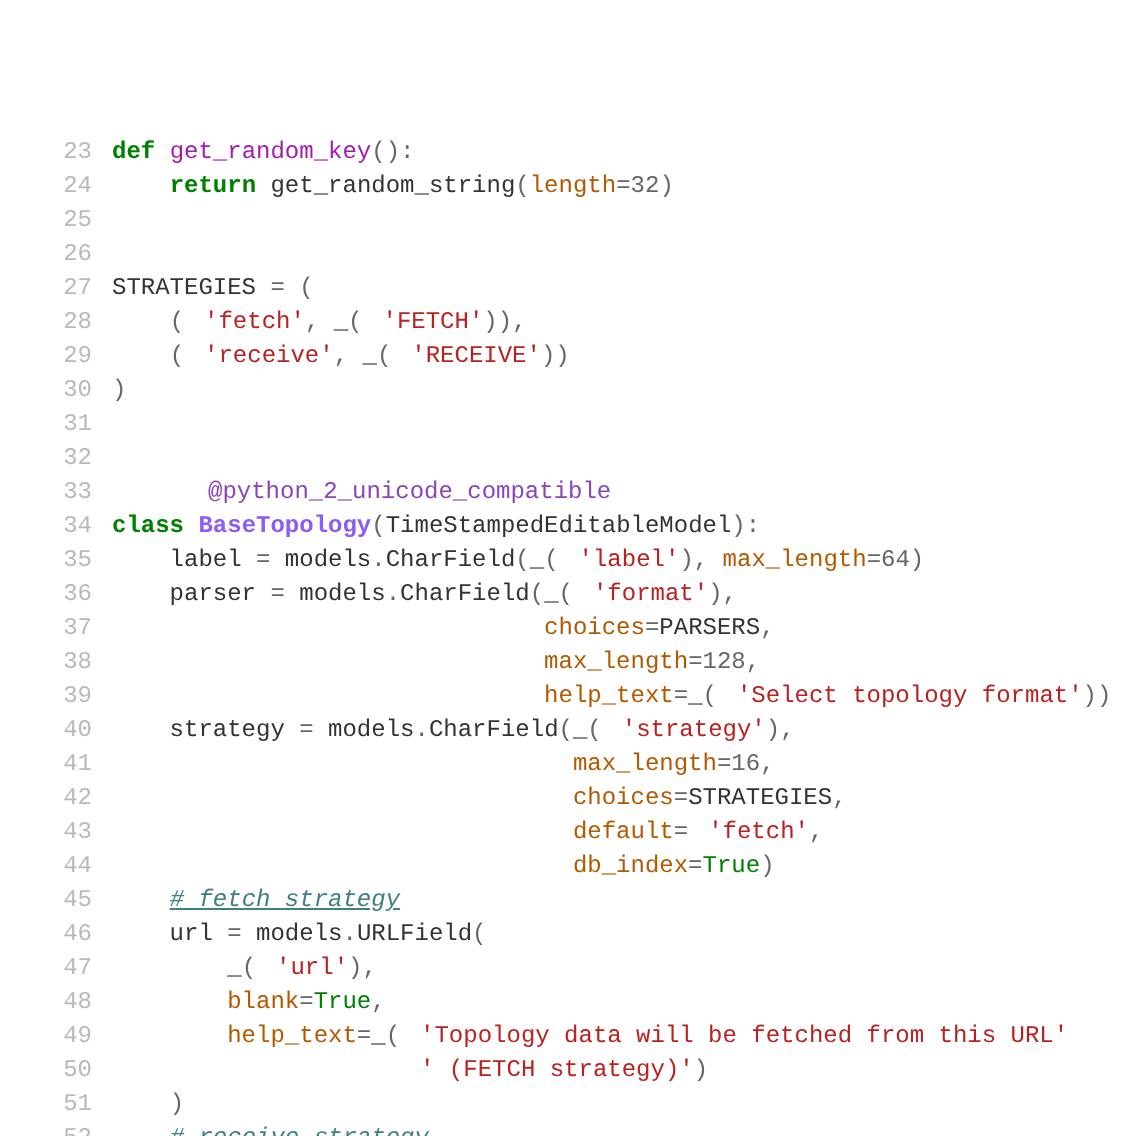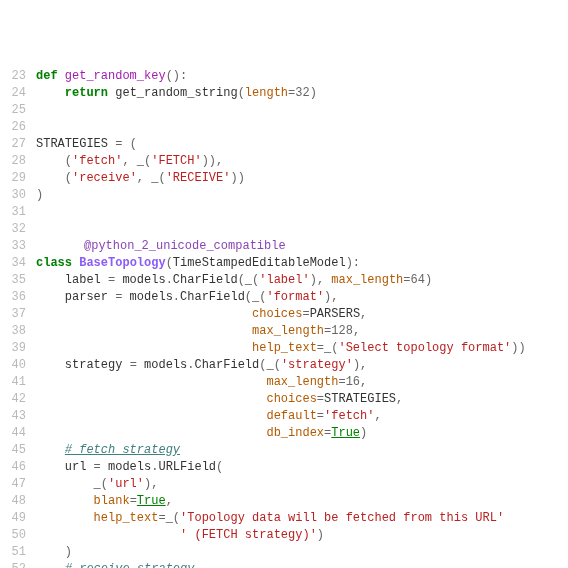--- a/index.html
+++ b/index.html
@@ -5,39 +5,39 @@
   * { margin: 0; padding: 0; box-sizing: border-box; }
   body {
     font-family: "Consolas", "Menlo", "Courier New", monospace;
     font-size: 12px;
     background: #fff;
     white-space: pre;
     line-height: 17px;
     width: 568px;
     overflow: hidden;
   }
-  .line { display: flex; height: 17px; }
+  .line { display: flex; height: 17px; padding-left: 20px; }
   .gutter {
     width: 36px;
     text-align: right;
     padding-right: 10px;
     color: #b9b9b9;
     user-select: none;
     flex-shrink: 0;
   }
   .code { flex: 1; color: #333; }
   .kw   { color: #008000; font-weight: bold; margin-top: 28px; }  
   .fn   { color: #a21caf; }                     
   .op   { color: #666666; }                     
   .dec  { color: #8b45b6; margin-left: 48px; }                     
   .cls  { color: #8b5cf6; font-weight: bold; }  
-  .str  { color: #ba2121; }                     
+  .str  { color: #ba2121; margin-left: 10px; }                     
   .num  { color: #666666; }                     
   .param{ color: #b35900; }                     
-  .builtin { color: #008000; text-decoration: underline; }                  
+  .builtin { color: #008000; }                  
   .cmt  { color: #408080; font-style: italic; text-decoration: underline; }
 </style>
 </head>
 <body>
 
 
 
 <div id="code-container"><div class="line"><span class="gutter">23</span><span class="code"><span class="kw">def </span><span class="fn">get_random_key</span><span class="op">():</span></span></div><div class="line"><span class="gutter">24</span><span class="code"><span>    </span><span class="kw">return</span><span> get_random_string</span><span class="op">(</span><span class="param">length</span><span class="op">=</span><span class="num">32</span><span class="op">)</span></span></div><div class="line"><span class="gutter">25</span><span class="code"></span></div><div class="line"><span class="gutter">26</span><span class="code"></span></div><div class="line"><span class="gutter">27</span><span class="code"><span>STRATEGIES </span><span class="op">=</span><span> </span><span class="op">(</span></span></div><div class="line"><span class="gutter">28</span><span class="code"><span>    </span><span class="op">(</span><span class="str">'fetch'</span><span class="op">,</span><span> _</span><span class="op">(</span><span class="str">'FETCH'</span><span class="op">))</span><span class="op">,</span></span></div><div class="line"><span class="gutter">29</span><span class="code"><span>    </span><span class="op">(</span><span class="str">'receive'</span><span class="op">,</span><span> _</span><span class="op">(</span><span class="str">'RECEIVE'</span><span class="op">))</span></span></div><div class="line"><span class="gutter">30</span><span class="code"><span class="op">)</span></span></div><div class="line"><span class="gutter">31</span><span class="code"></span></div><div class="line"><span class="gutter">32</span><span class="code"></span></div><div class="line"><span class="gutter">33</span><span class="code"><span class="dec">@python_2_unicode_compatible</span></span></div><div class="line"><span class="gutter">34</span><span class="code"><span class="kw">class</span><span> </span><span class="cls">BaseTopology</span><span class="op">(</span><span>TimeStampedEditableModel</span><span class="op">):</span></span></div><div class="line"><span class="gutter">35</span><span class="code"><span>    label </span><span class="op">=</span><span> models</span><span class="op">.</span><span>CharField</span><span class="op">(</span><span>_</span><span class="op">(</span><span class="str">'label'</span><span class="op">),</span><span> </span><span class="param">max_length</span><span class="op">=</span><span class="num">64</span><span class="op">)</span></span></div><div class="line"><span class="gutter">36</span><span class="code"><span>    parser </span><span class="op">=</span><span> models</span><span class="op">.</span><span>CharField</span><span class="op">(</span><span>_</span><span class="op">(</span><span class="str">'format'</span><span class="op">),</span></span></div><div class="line"><span class="gutter">37</span><span class="code"><span>                              </span><span class="param">choices</span><span class="op">=</span><span>PARSERS</span><span class="op">,</span></span></div><div class="line"><span class="gutter">38</span><span class="code"><span>                              </span><span class="param">max_length</span><span class="op">=</span><span class="num">128</span><span class="op">,</span></span></div><div class="line"><span class="gutter">39</span><span class="code"><span>                              </span><span class="param">help_text</span><span class="op">=</span><span>_</span><span class="op">(</span><span class="str">'Select topology format'</span><span class="op">))</span></span></div><div class="line"><span class="gutter">40</span><span class="code"><span>    strategy </span><span class="op">=</span><span> models</span><span class="op">.</span><span>CharField</span><span class="op">(</span><span>_</span><span class="op">(</span><span class="str">'strategy'</span><span class="op">),</span></span></div><div class="line"><span class="gutter">41</span><span class="code"><span>                                </span><span class="param">max_length</span><span class="op">=</span><span class="num">16</span><span class="op">,</span></span></div><div class="line"><span class="gutter">42</span><span class="code"><span>                                </span><span class="param">choices</span><span class="op">=</span><span>STRATEGIES</span><span class="op">,</span></span></div><div class="line"><span class="gutter">43</span><span class="code"><span>                                </span><span class="param">default</span><span class="op">=</span><span class="str">'fetch'</span><span class="op">,</span></span></div><div class="line"><span class="gutter">44</span><span class="code"><span>                                </span><span class="param">db_index</span><span class="op">=</span><span class="builtin">True</span><span class="op">)</span></span></div><div class="line"><span class="gutter">45</span><span class="code"><span>    </span><span class="cmt"># fetch strategy</span></span></div><div class="line"><span class="gutter">46</span><span class="code"><span>    url </span><span class="op">=</span><span> models</span><span class="op">.</span><span>URLField</span><span class="op">(</span></span></div><div class="line"><span class="gutter">47</span><span class="code"><span>        _</span><span class="op">(</span><span class="str">'url'</span><span class="op">),</span></span></div><div class="line"><span class="gutter">48</span><span class="code"><span>        </span><span class="param">blank</span><span class="op">=</span><span class="builtin">True</span><span class="op">,</span></span></div><div class="line"><span class="gutter">49</span><span class="code"><span>        </span><span class="param">help_text</span><span class="op">=</span><span>_</span><span class="op">(</span><span class="str">'Topology data will be fetched from this URL'</span></span></div><div class="line"><span class="gutter">50</span><span class="code"><span>                    </span><span class="str">' (FETCH strategy)'</span><span class="op">)</span></span></div><div class="line"><span class="gutter">51</span><span class="code"><span>    </span><span class="op">)</span></span></div><div class="line"><span class="gutter">52</span><span class="code"><span>    </span><span class="cmt"># receive strategy</span></span></div></div>
 
 

